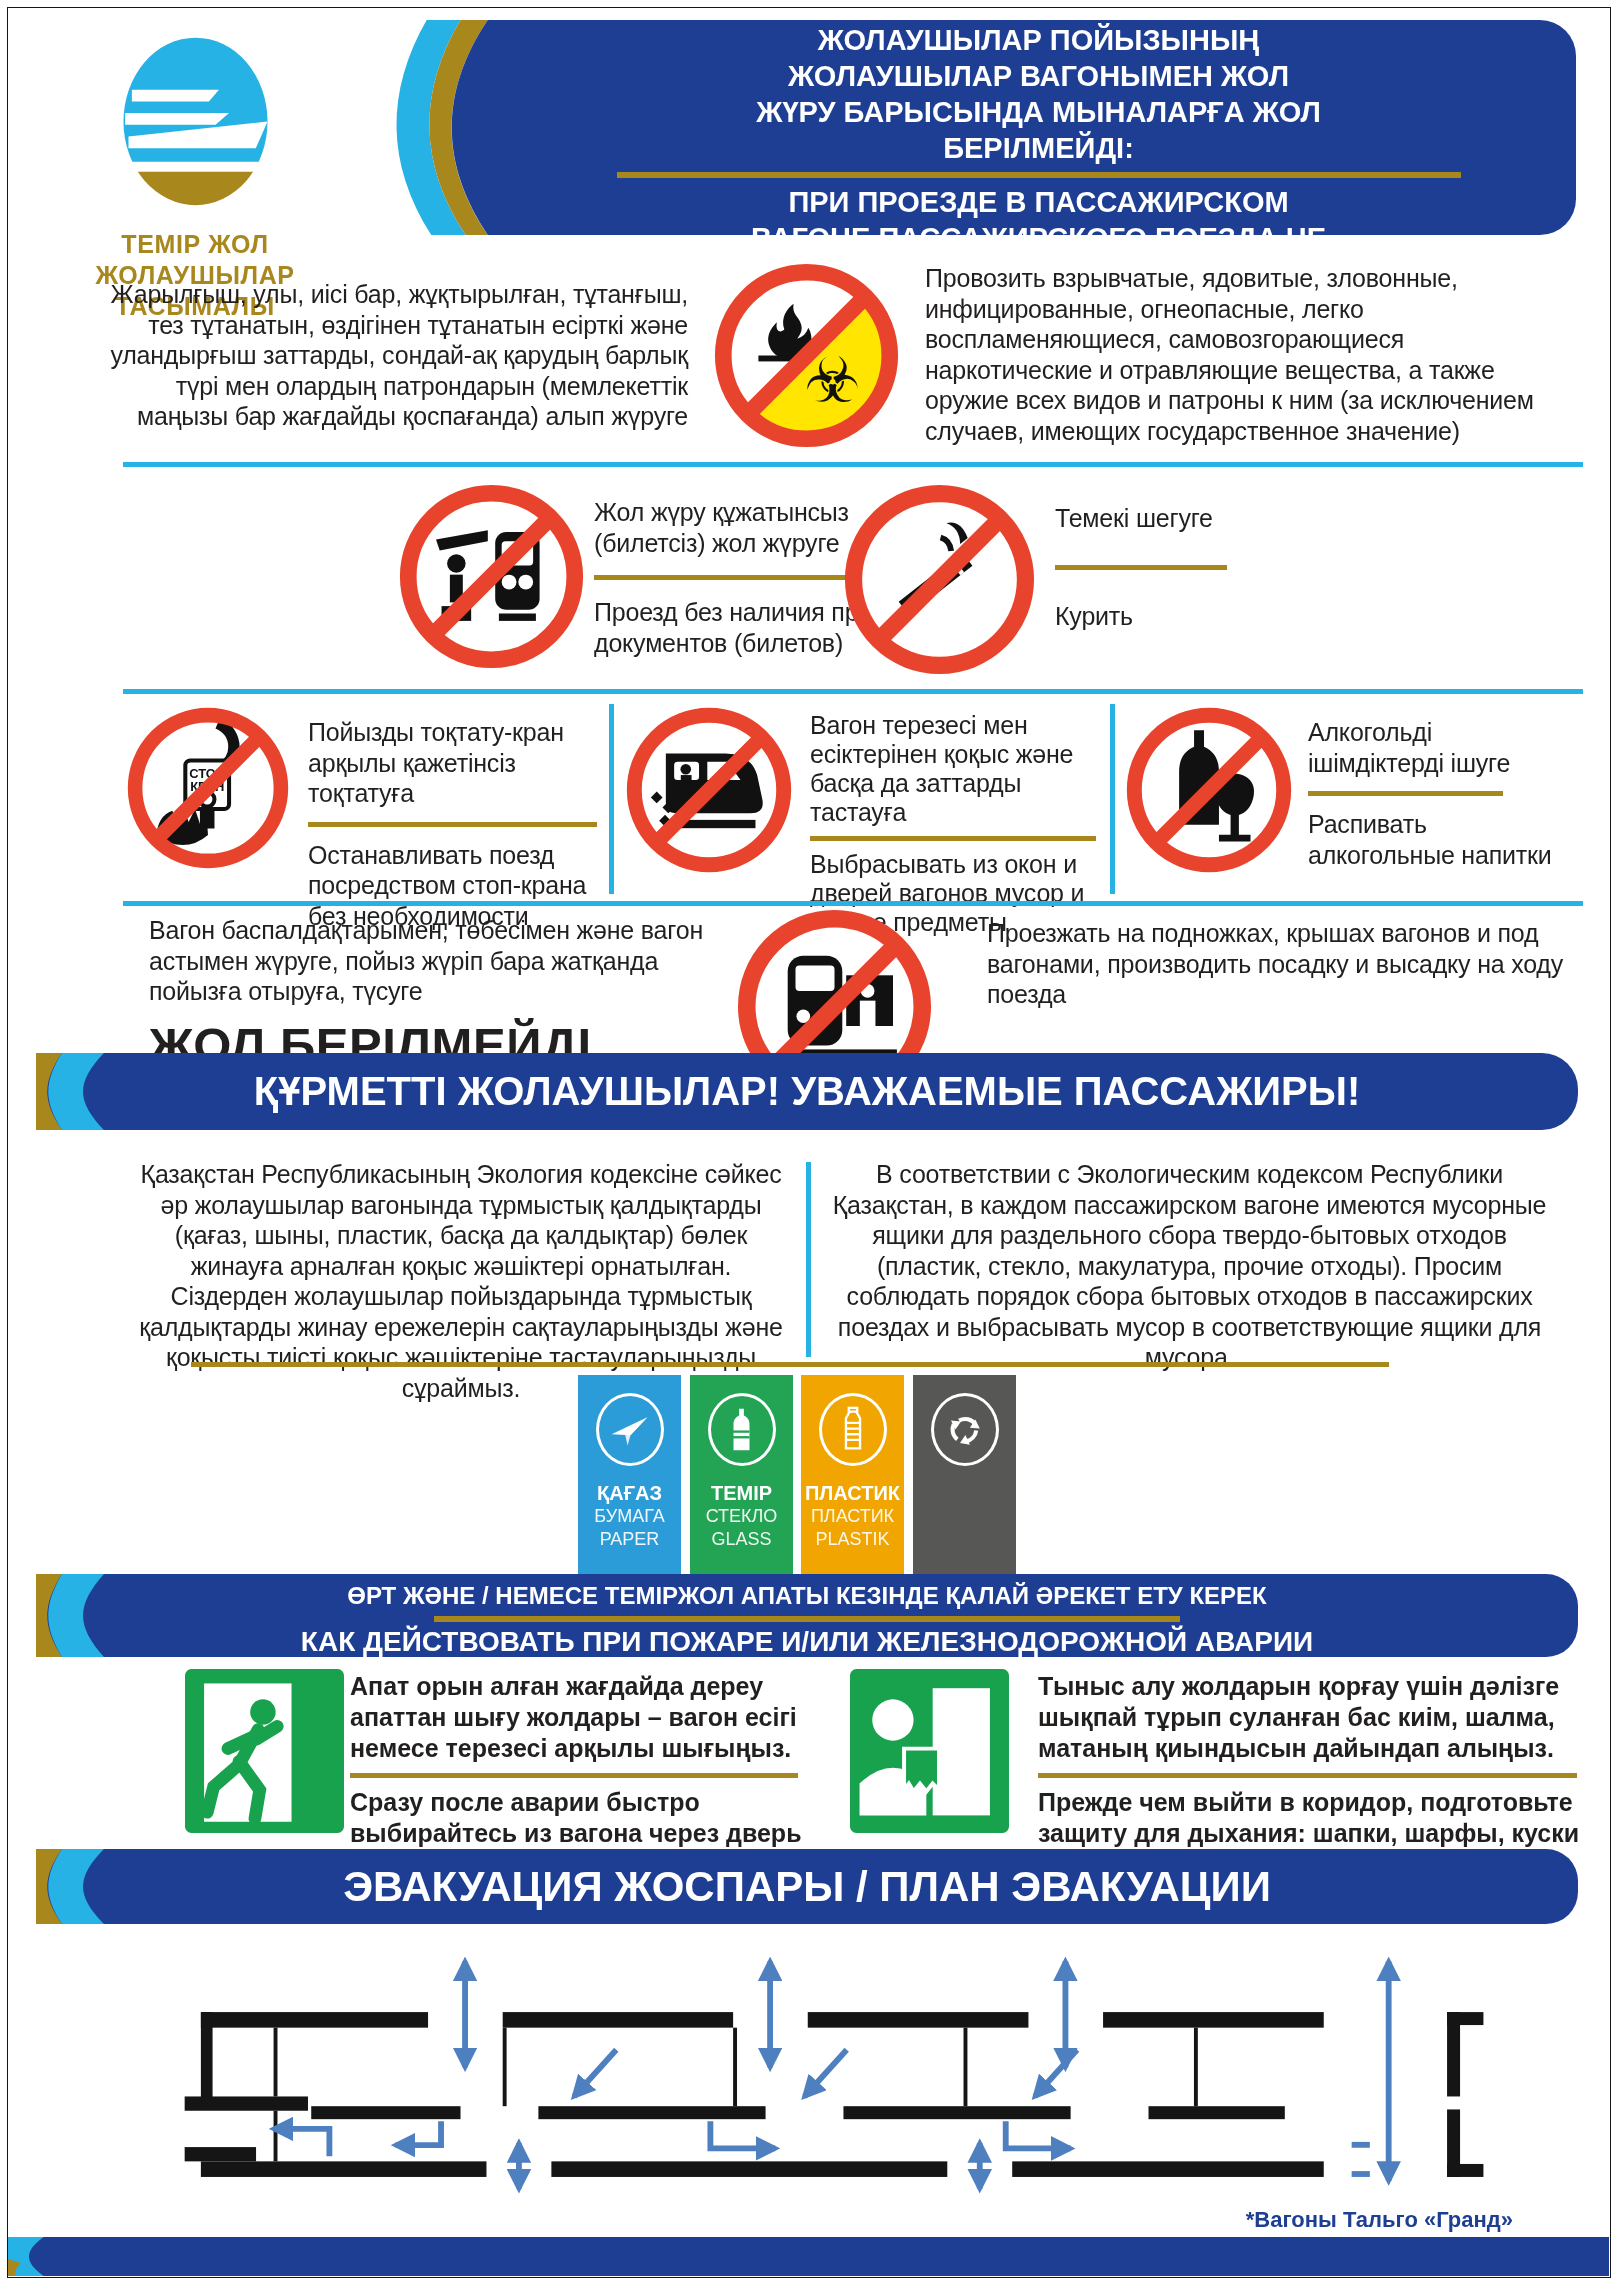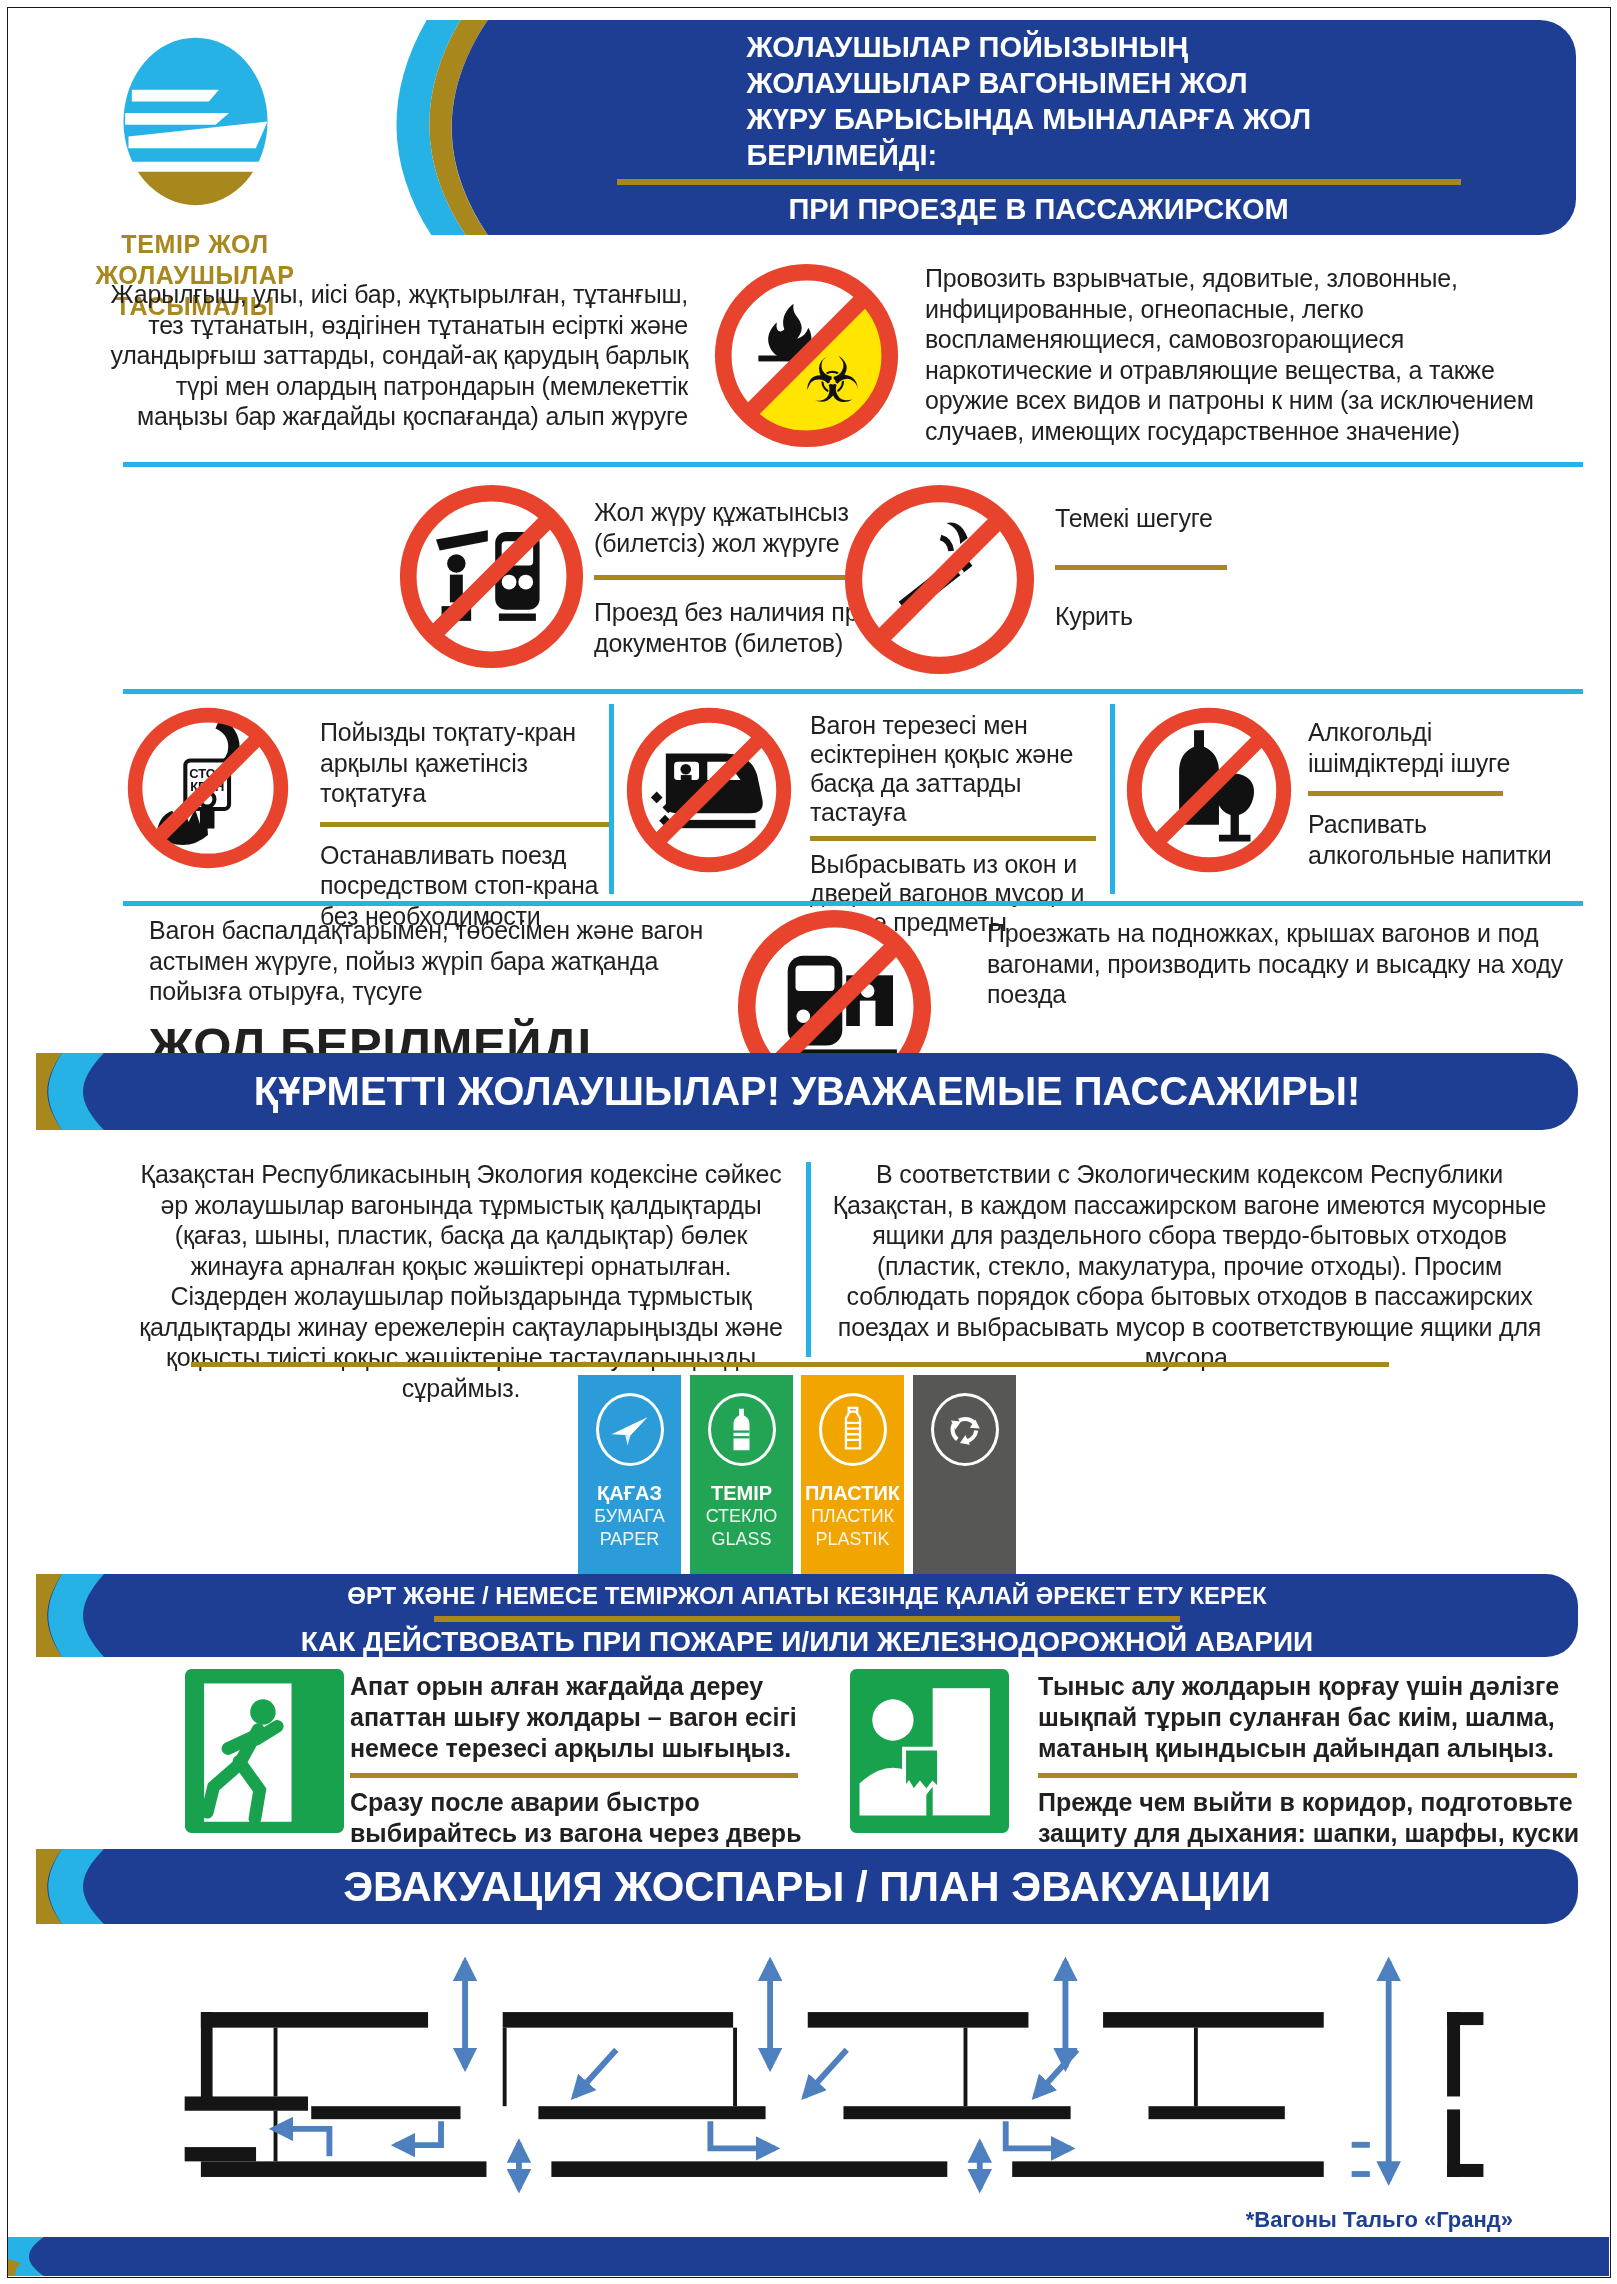--- a/index.html
+++ b/index.html
@@ -17,21 +17,21 @@
   .cyan-hr{position:absolute; height:4.5px; background:var(--cyan);}
   .cyan-vr{position:absolute; width:4.5px; background:var(--cyan);}
   .banner{position:absolute; background:var(--primary-blue); color:#fff; overflow:hidden;}
   .banner .bswoosh{position:absolute; left:0; top:0; height:100%; width:110px;}
   .banner-line{position:relative; text-align:center; font-weight:bold; white-space:nowrap;}
   
   .logo-wrap{left:49px; top:26px; width:292px; text-align:center;}
   .logo-text{font-weight:bold; color:var(--gold); font-size:25px; line-height:31px; letter-spacing:0.6px;}
   .header-swoosh{left:350px; top:19.5px; width:156px; height:215px;}
   .header-banner{left:501px; top:19.5px; width:1075px; height:215px; border-radius:0 36px 36px 0;}
-  .hdr-kk{width:584px; margin:9px auto 0; font-size:29px; line-height:36px; font-weight:bold; color:#fff;}
+  .hdr-kk{width:584px; margin:2px auto 0; font-size:29px; line-height:36px; font-weight:bold; text-align:center; color:#fff;}
   .hdr-ru{width:623px; margin:3.9px auto 0; font-size:29px; line-height:36px; font-weight:bold; text-align:center; color:#fff;}
   .hdr-hr{width:844px; height:5.8px; margin:6.5px auto; background:var(--gold);}
   .prohib{position:absolute;}
   
   .bin{position:absolute; top:0; height:228px; width:103px; color:#fff; text-align:center;}
   .bin .ring{margin:18px auto 0; width:68px; height:73px; border:3.9px solid #fff; border-radius:50%; display:flex; align-items:center; justify-content:center;}
   .bin .l1{margin-top:15.6px; font-weight:bold; font-size:20px;}
   .bin .l2,.bin .l3{font-size:18px; line-height:23.4px; opacity:.92;}
   
   .em-kk,.em-ru{font-size:25px; line-height:31px; font-weight:bold; color:var(--text-dark);}
@@ -132,21 +132,21 @@
     <path d="M56,10 C70,16 68,34 58,37" fill="none" stroke="#111" stroke-width="7"></path>
     <rect x="36" y="33" width="27" height="30" rx="3" fill="#fff" stroke="#111" stroke-width="2.5"></rect>
     <text x="49.5" y="44" font-size="8" text-anchor="middle" fill="#111" font-weight="bold">СТОП</text>
     <text x="49.5" y="52" font-size="8" text-anchor="middle" fill="#111" font-weight="bold">КРАН</text>
     <circle cx="49.5" cy="57" r="4.5" fill="none" stroke="#111" stroke-width="2.5"></circle>
     <rect x="45" y="63" width="9" height="12" fill="#111"></rect>
     <path d="M18,80 q1,-13 10,-16 l3,8 l4,-10 l3,9 l4,-8 l3,9 l4,-7 l1,14 q-14,12 -32,1 Z" fill="#111"></path>
     <circle cx="50" cy="50" r="45" fill="none" stroke="var(--red)" stroke-width="9"></circle>
     <line x1="81" y1="19" x2="19" y2="81" stroke="var(--red)" stroke-width="9"></line>
   </svg>
-  <div class="sec" style="left:308px; top:717px; width:292px;margin-left:12px;">
+  <div class="sec" style="left:308px; top:717px; width:292px;">
     <div class="kk">Пойызды тоқтату-кран арқылы қажетінсіз тоқтатуға</div>
     <div class="gold-hr" style="width:289px; margin:13px 0;"></div>
     <div class="ru">Останавливать поезд посредством стоп-крана без необходимости</div>
   </div>
   <div class="cyan-vr" style="left:609px; top:704px; height:190px;"></div>
 
   <svg class="prohib" style="left:626px; top:707px;" width="166" height="166" viewBox="0 0 100 100">
     <circle cx="50" cy="50" r="45" fill="#fff"></circle>
     <path d="M24,28 h36 q15,0 19,13 l3,14 q2,9 -7,9 h-45 q-6,0 -6,-6 Z" fill="#111"></path>
     <rect x="29" y="33" width="15" height="11" rx="2" fill="#fff"></rect>

